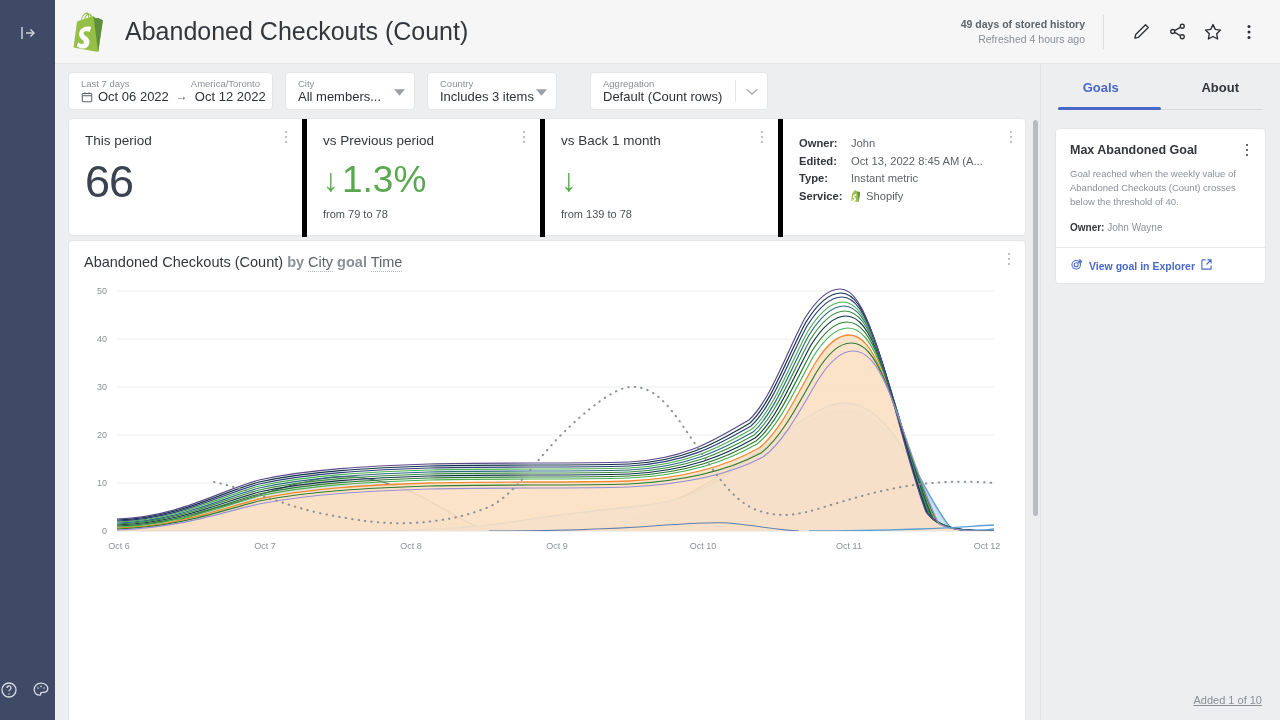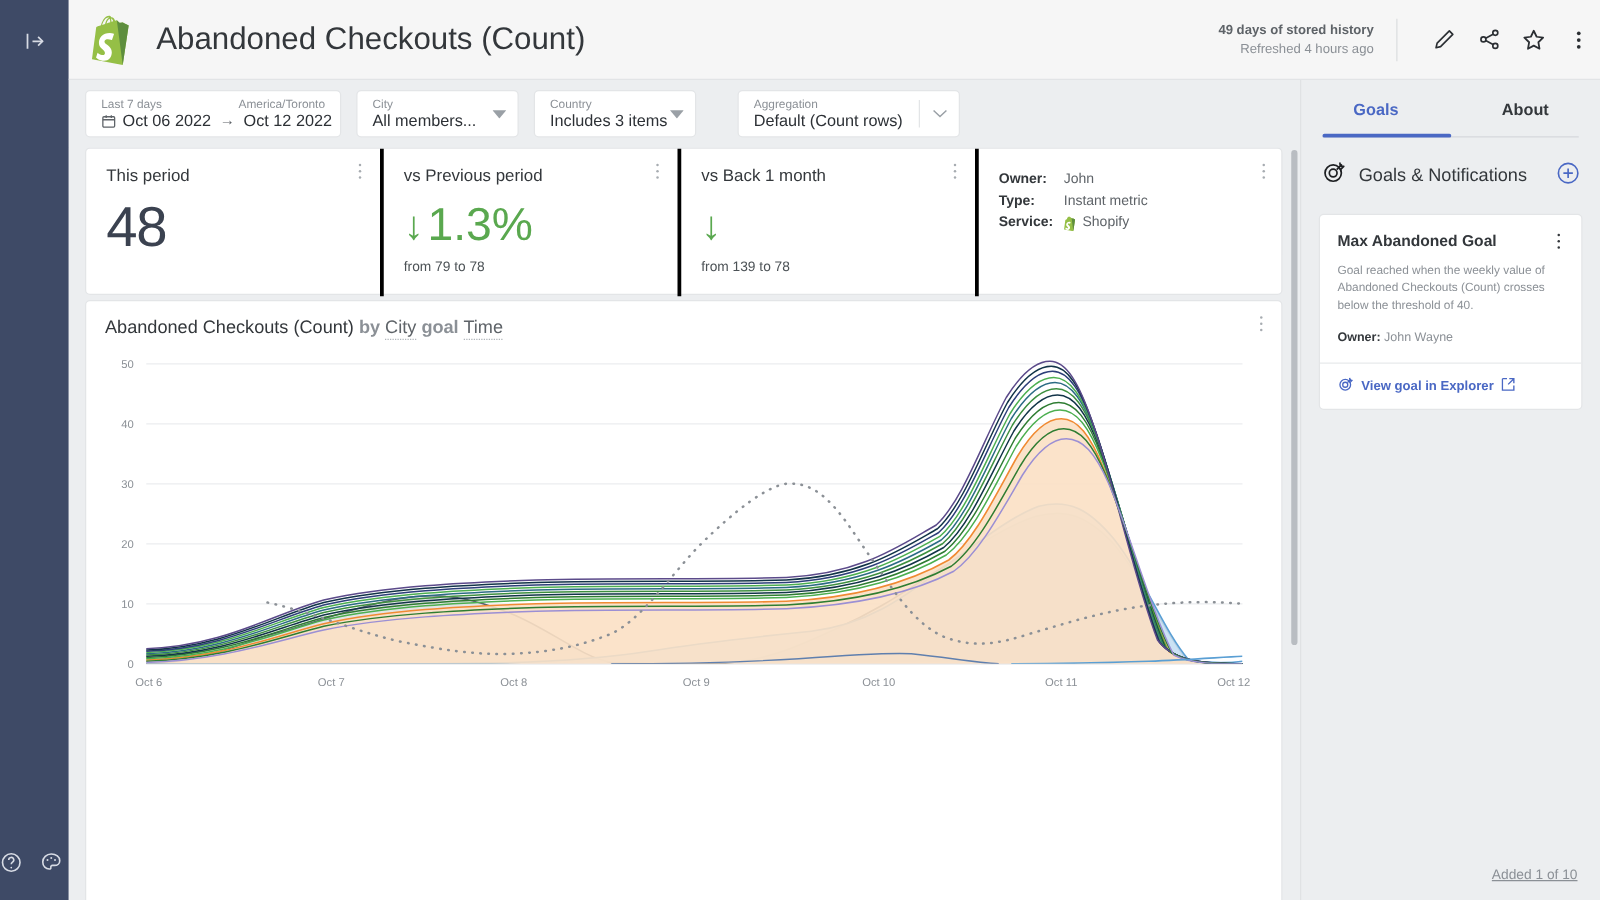--- a/index.html
+++ b/index.html
@@ -49,20 +49,21 @@
   #shopify-logo {
     width: 36px; height: 40px; margin-left: 18px; flex: none;
   }
   #page-title {
     margin-left: 16px;
     font-size: 25px; font-weight: 400; color: #33373b;
     white-space: nowrap;
   }
   #header-right {
     margin-left: auto; display: flex; align-items: center;
+    padding-right: 14px;
   }
   #history-block { text-align: right; line-height: 1.35; }
   #history-block .hist-1 { font-size: 10.5px; font-weight: 700; color: #5e6368; }
   #history-block .hist-2 { font-size: 10.5px; color: #8b9096; }
   #header-sep {
     width: 1px; height: 34px; background: #dcdee0; margin: 0 18px;
   }
   .hdr-icon {
     width: 34px; height: 34px; margin-left: 2px;
     display: flex; align-items: center; justify-content: center;
@@ -125,21 +126,21 @@
     justify-content: center; gap: 2.5px; cursor: pointer;
   }
   .kebab i { width: 2.6px; height: 2.6px; border-radius: 50%; background: #a7acb1; display:block; }
 
   
   #kpi-row {
     position: absolute; left: 13px; top: 0; width: 958px; height: 118px;
   }
   .kpi-cell {
     position: absolute; top: 0; height: 118px;
-    border-right: 3px solid #000000;
+    border-right: 5px solid #000000;
     padding: 14px 16px 0 16px;
   }
   .kpi-title { font-size: 13.5px; color: #33373b; }
   .kpi-big {
     font-size: 45px; font-weight: 300; color: #3b4250;
     line-height: 60px; margin-top: 4px; letter-spacing: -1px;
   }
   .kpi-delta {
     display: flex; align-items: center; color: #5aa84f;
     font-size: 37px; font-weight: 300; line-height: 52px; margin-top: 6px;
@@ -349,21 +350,21 @@
     </span>
   </div>
 </div>
 
 <div id="canvas">
 
   <div class="card" id="kpi-row">
 
     <div class="kpi-cell" style="left:0;width:238px">
       <div class="kpi-title">This period</div>
-      <div class="kpi-big">48</div>
+      <div class="kpi-big">66</div>
       <div class="kebab">
           <i></i>
           <i></i>
           <i></i>
         </div>
     </div>
 
     <div class="kpi-cell" style="left:238px;width:238px">
       <div class="kpi-title">vs Previous period</div>
       <div class="kpi-delta">
@@ -388,20 +389,24 @@
           <i></i>
           <i></i>
           <i></i>
         </div>
     </div>
 
     <div class="kpi-cell" id="meta-cell" style="left:714px;width:244px">
       <div class="meta-row">
         <span class="meta-key">Owner:</span>
         <span class="meta-val">John</span>
+      </div>
+      <div class="meta-row">
+        <span class="meta-key">Edited:</span>
+        <span class="meta-val">Oct 13, 2022 8:45 AM (A...</span>
       </div>
       <div class="meta-row">
         <span class="meta-key">Type:</span>
         <span class="meta-val">Instant metric</span>
       </div>
       <div class="meta-row">
         <span class="meta-key">Service:</span>
         <span class="meta-val">
           <svg class="mini-shop" viewBox="0 0 48 54">
             <path d="M33.6 8.2c-.2 0-3.4.3-3.4.3s-2.3-2.3-2.6-2.5c-.2-.3-.7-.2-.9-.1 0 0-.5.1-1.2.3-.7-2-1.9-3.8-4-3.8h-.2C20.7 1.2 19.9.8 19.2.8c-5.5 0-8.1 6.9-9 10.4-2.1.7-3.6 1.1-3.8 1.2-1.2.4-1.2.4-1.4 1.5C4.9 14.7.6 47.9.6 47.9L33.7 54l6.4-42.7s-6.3-3.1-6.5-3.1z" fill="#95BF46"></path>
@@ -506,36 +511,20 @@
 </div>
 
 <div id="right-panel">
   <div id="rp-tabs">
     <div class="rp-tab active">Goals</div>
     <div class="rp-tab">About</div>
     <div id="rp-tab-rule"></div>
     <div id="rp-tab-active-rule"></div>
   </div>
 
-  <div id="goals-head">
-    <span>
-      <svg width="20" height="20" viewBox="0 0 22 22" fill="none" stroke="#1d1f22" stroke-width="1.5">
-        <circle cx="10.5" cy="11.5" r="7.2"></circle>
-          <circle cx="10.5" cy="11.5" r="3.4"></circle>
-        <path d="M13.6 8.4l4.6-4.6M16.4 2.2l.3 3.1 3.1.3-3.4 3.4" stroke-linejoin="round"></path>
-      </svg>
-    </span>
-    <span class="gtitle">Goals &amp; Notifications</span>
-    <span>
-      <svg width="19" height="19" viewBox="0 0 20 20" fill="none" stroke="#4a68c4" stroke-width="1.4">
-        <circle cx="10" cy="10" r="8.2"></circle>
-          <path d="M10 6v8M6 10h8"></path>
-      </svg>
-    </span>
-  </div>
 
   <div id="goal-card">
     <div class="gc-body">
       <div class="gc-title">Max Abandoned Goal</div>
       <div class="gc-desc">Goal reached when the weekly value of Abandoned Checkouts (Count) crosses below the threshold of 40.</div>
       <div class="gc-owner">
         <b>Owner:</b>
         <span>John Wayne</span>
       </div>
       <div class="kebab" style="top:12px;right:10px">

